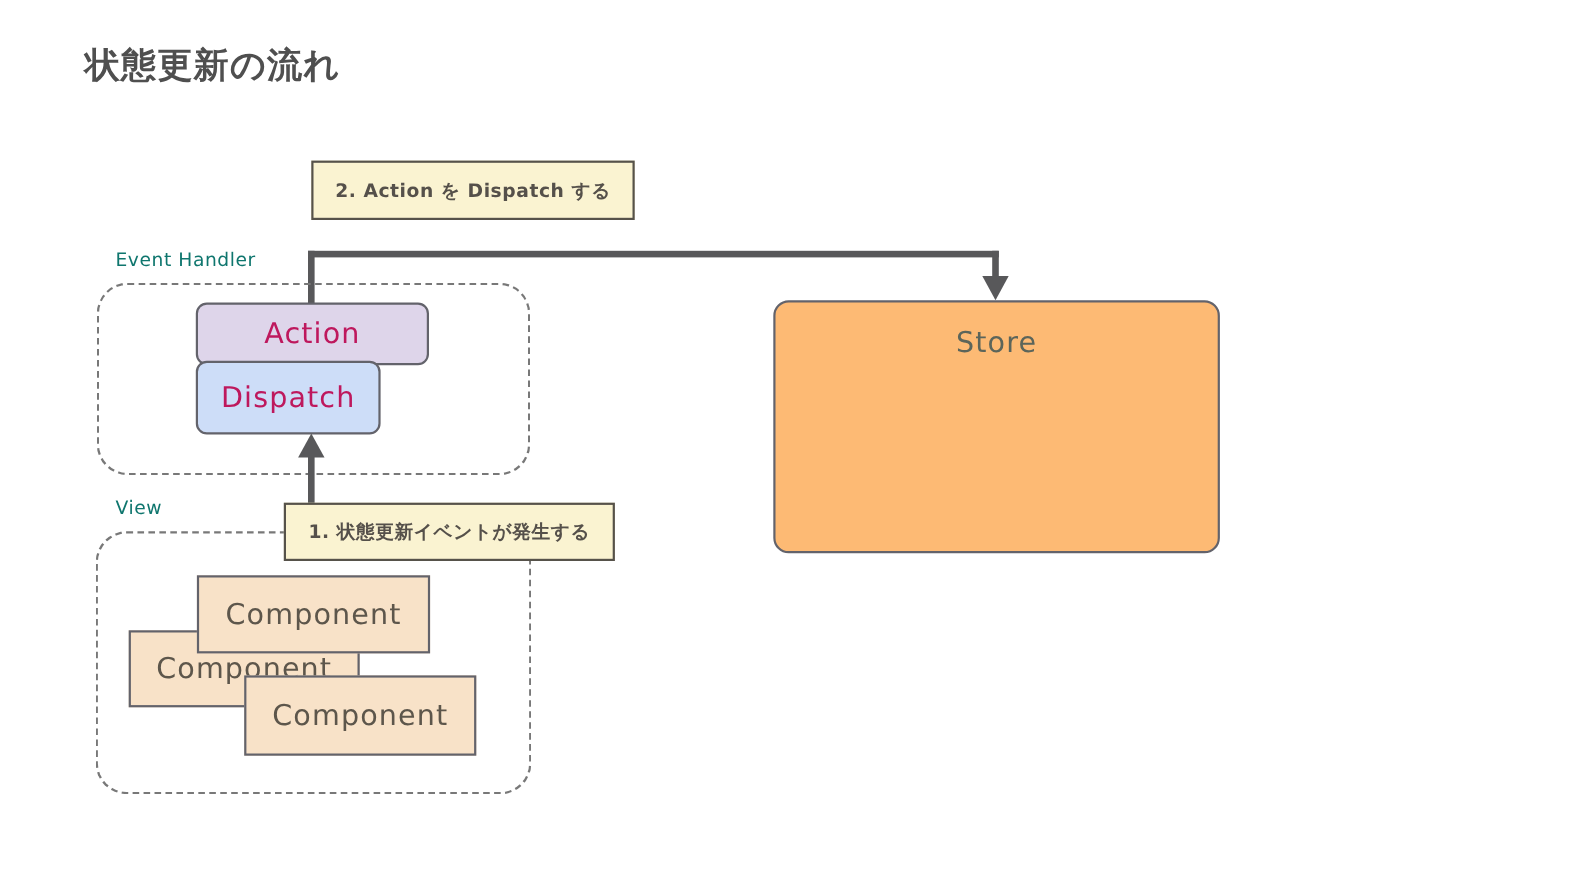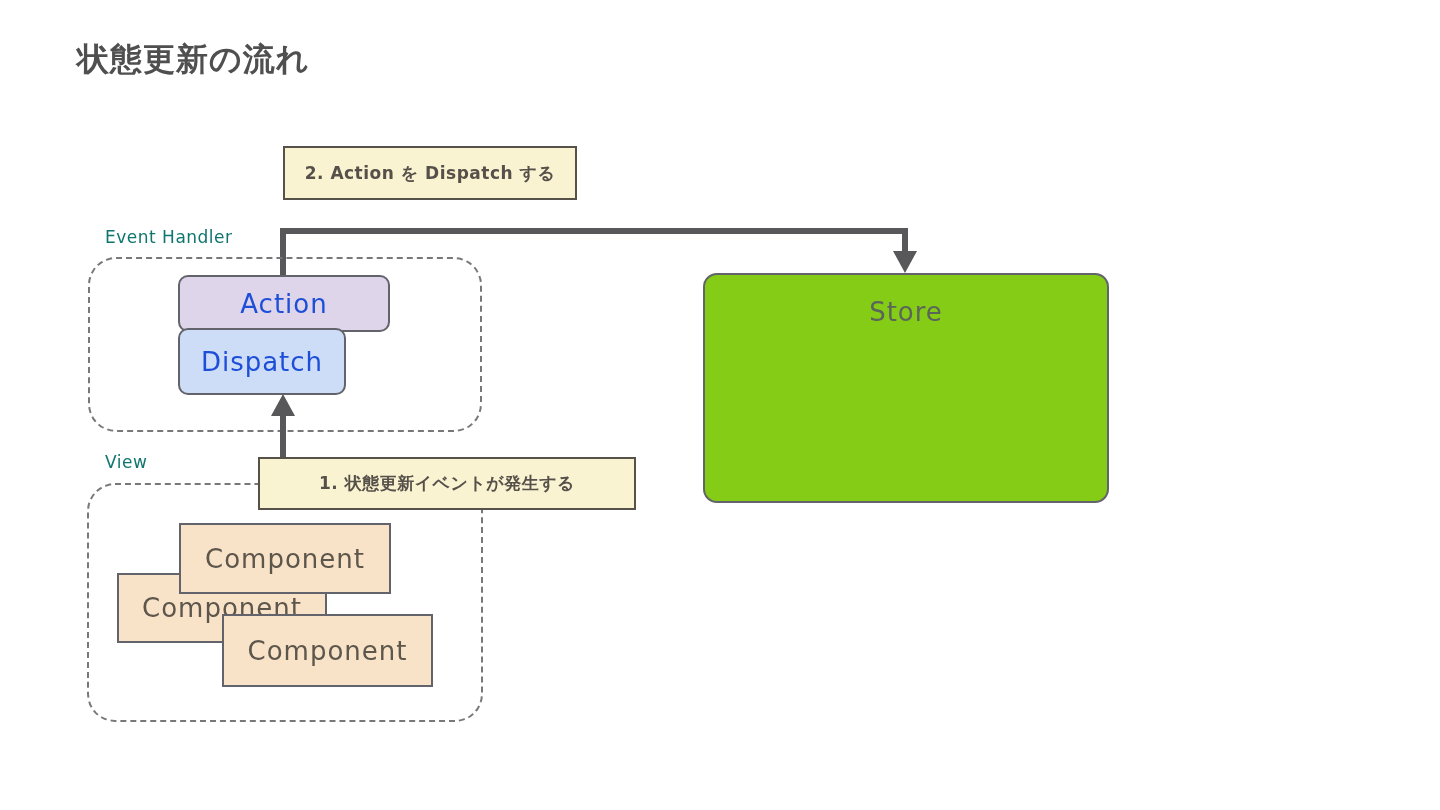--- a/index.html
+++ b/index.html
@@ -17,25 +17,25 @@
   }
   .group-label{
     position:absolute;font-size:17px;color:#0f766e;letter-spacing:0.5px;
   }
 
   
   .node{
     position:absolute;box-sizing:border-box;
     border:2px solid #63636b;border-radius:10px;
     display:flex;align-items:center;justify-content:center;
-    font-size:26px;color:#1d4ed8;letter-spacing:1px;
+    font-size:26px;color:#be185d;letter-spacing:1px;
   }
   .node-action{background:#ded5ea;}
   .node-dispatch{background:#cdddf8;}
-  .node-store{background:#84cc16;border-radius:14px;align-items:flex-start;color:#5c655a;}
+  .node-store{background:#fdba74;border-radius:14px;align-items:flex-start;color:#5c655a;}
   .node-store .store-text{padding-top:22px;}
   .node-component{background:#f8e2c8;border-radius:0;color:#5d564b;}
 
   
   .step-label{
     position:absolute;box-sizing:border-box;
     background:#faf3d1;border:2px solid #56524a;
     display:flex;align-items:center;justify-content:center;
     font-size:17px;font-weight:bold;color:#55504a;letter-spacing:0.5px;
   }
@@ -79,21 +79,21 @@
   <div class="node node-store" style="left:703px;top:273px;width:406px;height:230px;">
     <span class="store-text">Store</span>
   </div>
 
   <div class="arrow-seg" style="left:280px;top:414px;width:6px;height:44px;"></div>
   <div class="arrow-head up" style="left:271px;top:394px;"></div>
 
   <div class="group-label" style="left:105px;top:452px;">View</div>
   <div class="group" style="left:87px;top:483px;width:392px;height:235px;"></div>
 
-  <div class="step-label" style="left:258px;top:457px;width:378px;height:53px;">1. 状態更新イベントが発生する</div>
+  <div class="step-label" style="left:258px;top:457px;width:301px;height:53px;">1. 状態更新イベントが発生する</div>
 
   <div class="node node-component" style="left:117px;top:573px;width:210px;height:70px;">
     <span>Component</span>
   </div>
   <div class="node node-component" style="left:179px;top:523px;width:212px;height:71px;">
     <span>Component</span>
   </div>
   <div class="node node-component" style="left:222px;top:614px;width:211px;height:73px;">
     <span>Component</span>
   </div>

